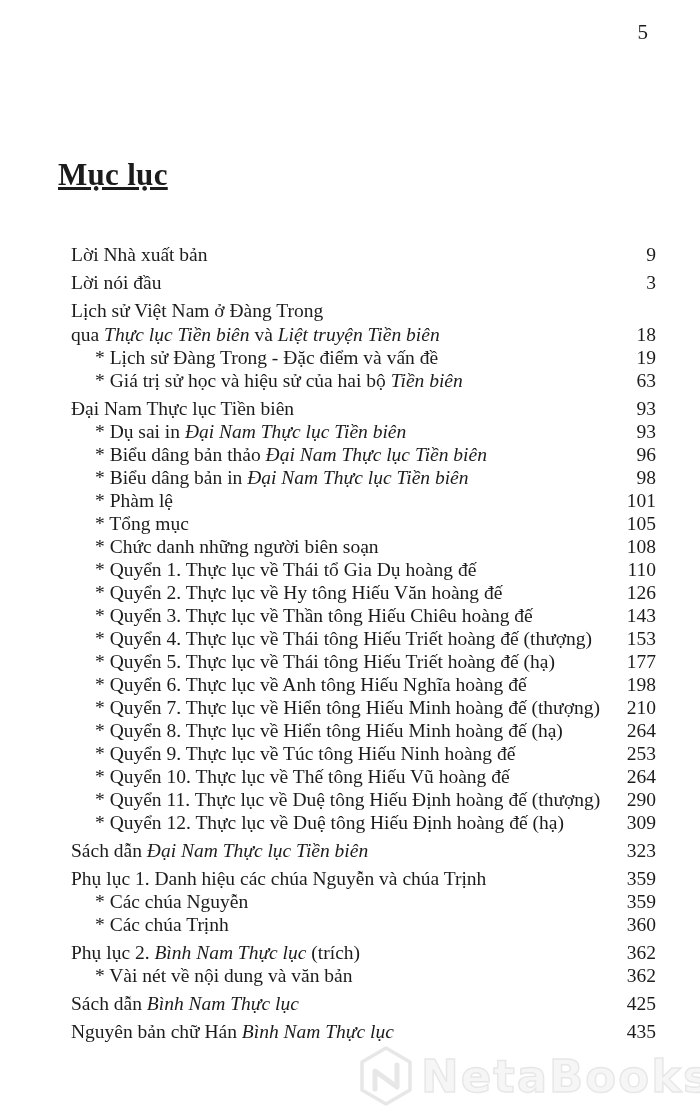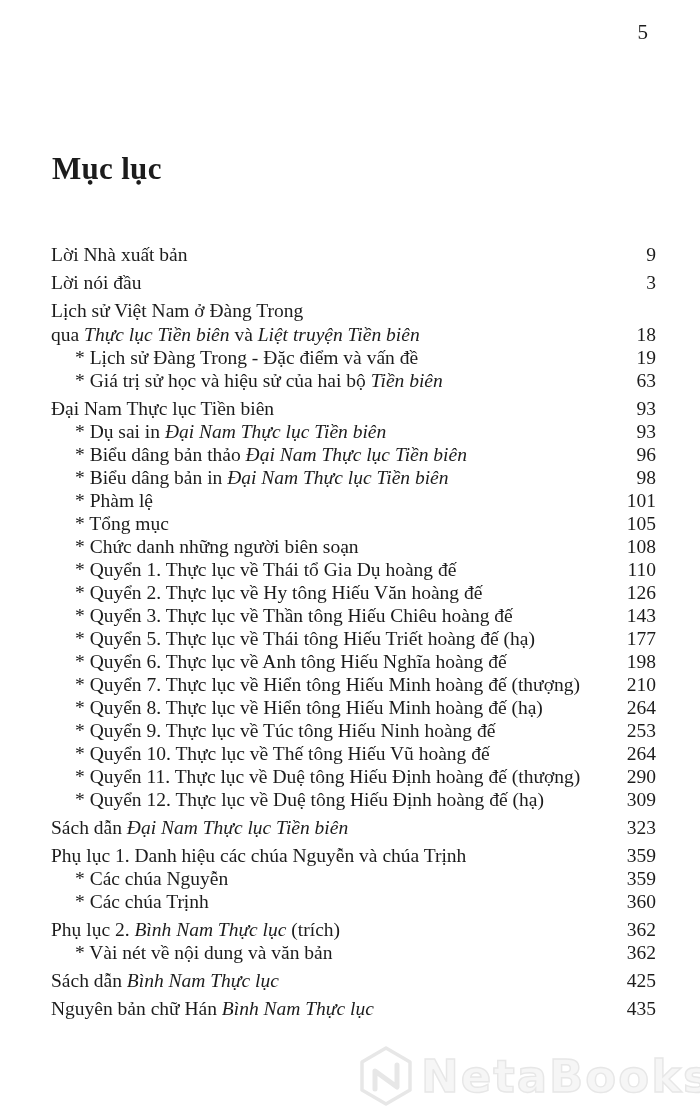--- a/index.html
+++ b/index.html
@@ -27,20 +27,21 @@
   }
   .toc {
     position: absolute;
     left: 51px; right: 44px; top: 243px;
     font-size: 19.5px;
   }
   .row {
     display: flex;
     align-items: baseline;
     line-height: 23px;
+    margin-left: 20px;
   }
   .row .t {
     flex: 1 1 auto;
     padding-right: 8px;
     white-space: nowrap;
     overflow: visible;
   }
   .row .p {
     flex: 0 0 auto;
     width: 40px;
@@ -80,21 +81,21 @@
     -webkit-text-stroke: 1.1px #eaeaea;
     align-self: center;
     margin-top: 8px;
   }
 </style>
 </head>
 <body>
 
 <div class="pageno">5</div>
 
-<h1 class="doc-title" style="margin:2px;">Mục lục</h1>
+<h1 class="doc-title" style="margin:8px;text-decoration:underline;">Mục lục</h1>
 
 <div class="toc">
     <div class="row l0">
     <span class="t"><span>Lời Nhà xuất bản</span></span>
     <span class="p">9</span>
   </div>
     <div class="row l0">
     <span class="t"><span>Lời nói đầu</span></span>
     <span class="p">3</span>
   </div>
@@ -146,20 +147,24 @@
     <span class="t"><span>* Quyển 1. Thực lục về Thái tổ Gia Dụ hoàng đế</span></span>
     <span class="p">110</span>
   </div>
     <div class="row l1">
     <span class="t"><span>* Quyển 2. Thực lục về Hy tông Hiếu Văn hoàng đế</span></span>
     <span class="p">126</span>
   </div>
     <div class="row l1">
     <span class="t"><span>* Quyển 3. Thực lục về Thần tông Hiếu Chiêu hoàng đế</span></span>
     <span class="p">143</span>
+  </div>
+    <div class="row l1">
+    <span class="t"><span>* Quyển 4. Thực lục về Thái tông Hiếu Triết hoàng đế (thượng)</span></span>
+    <span class="p">153</span>
   </div>
     <div class="row l1">
     <span class="t"><span>* Quyển 5. Thực lục về Thái tông Hiếu Triết hoàng đế (hạ)</span></span>
     <span class="p">177</span>
   </div>
     <div class="row l1">
     <span class="t"><span>* Quyển 6. Thực lục về Anh tông Hiếu Nghĩa hoàng đế</span></span>
     <span class="p">198</span>
   </div>
     <div class="row l1">

